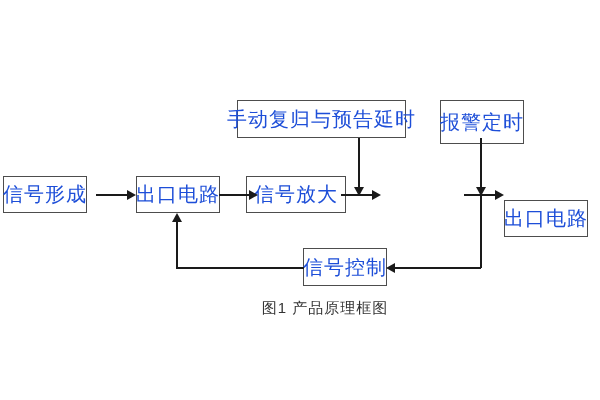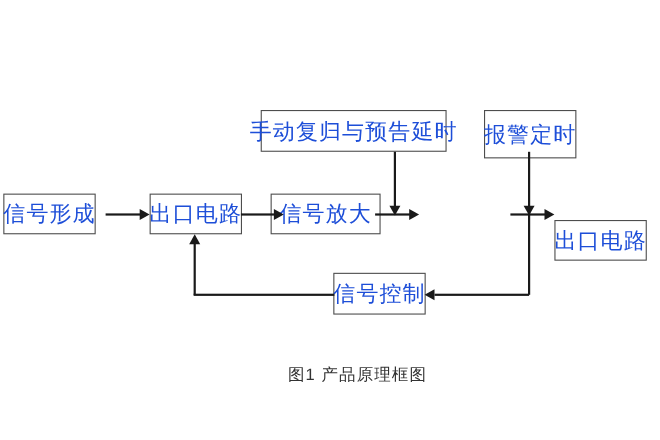--- a/index.html
+++ b/index.html
@@ -64,21 +64,20 @@
   .caption {
     position: absolute;
     left: 235px;
     top: 299px;
     width: 180px;
     text-align: center;
     font-size: 15px;
     color: #333333;
     letter-spacing: 1px;
     white-space: nowrap;
-    margin-top: 32px;
   }
 </style>
 </head>
 <body>
 
 <div class="canvas">
 
   <div class="node" style="left:3px;  top:176px; width:84px; height:37px;">信号形成</div>
   <div class="node" style="left:136px; top:176px; width:84px; height:37px;">出口电路</div>
   <div class="node" style="left:246px; top:176px; width:100px; height:37px;">信号放大</div>

